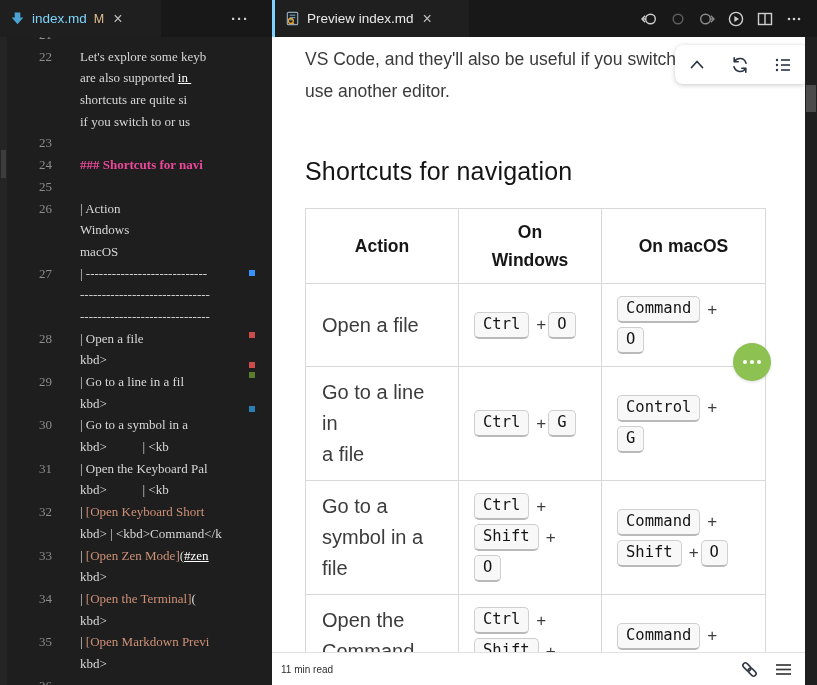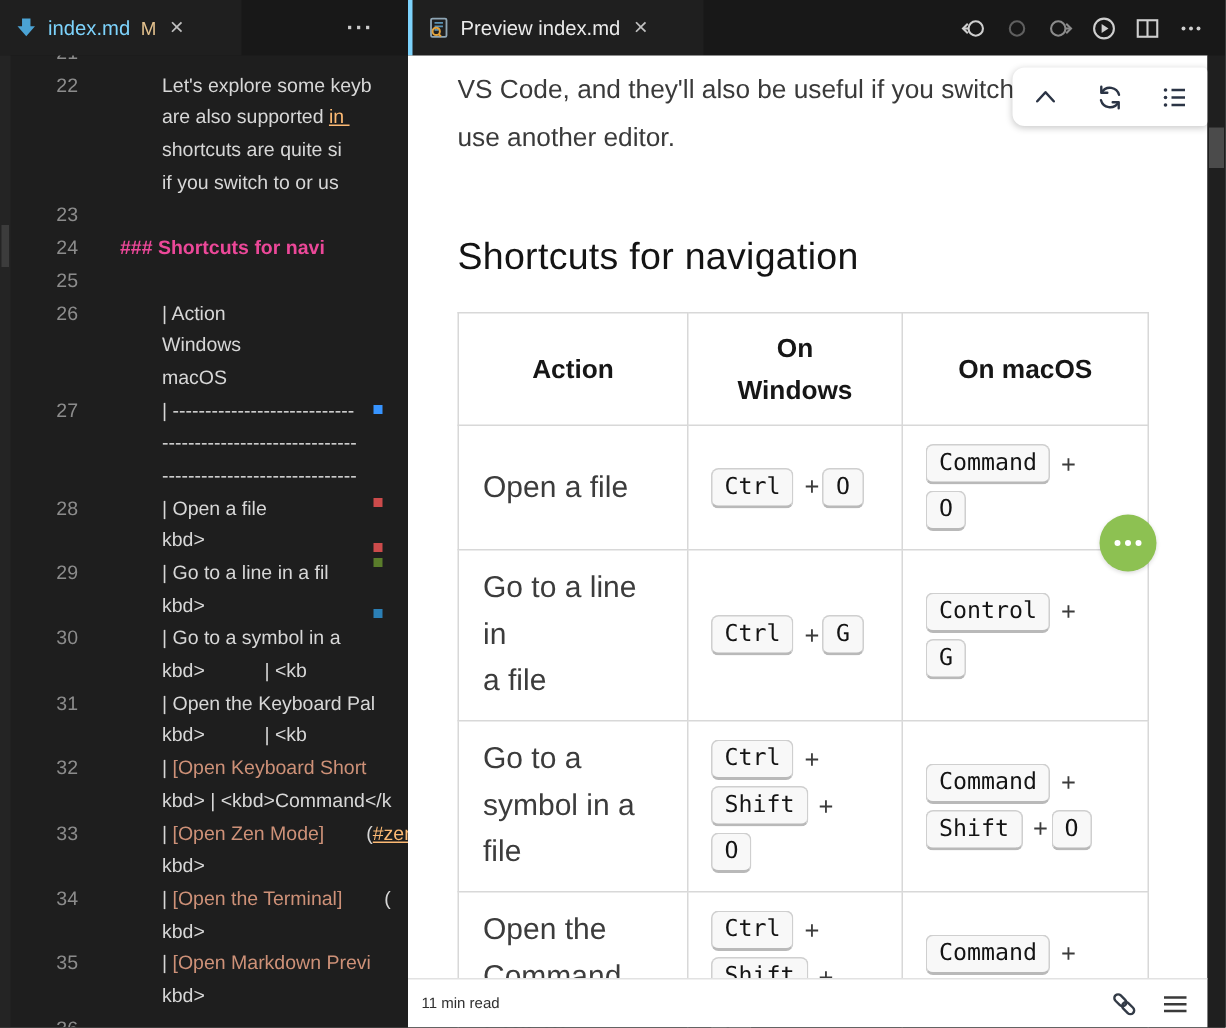--- a/index.html
+++ b/index.html
@@ -19,27 +19,27 @@
   .tab-more{position:absolute;left:218px;top:0;width:44px;height:37px;display:flex;
             align-items:center;justify-content:center;color:#cccccc;font-size:15px;
             letter-spacing:1px;font-weight:bold;}
   .tb-actions{position:absolute;right:14px;top:0;height:37px;display:flex;align-items:center;gap:11px;}
   .tb-ic{width:18px;height:18px;display:block;}
 
   
   .editor{position:absolute;left:0;top:37px;width:272px;height:648px;background:#1e1e1e;overflow:hidden;}
   .edlines{margin-top:-13px;}
   .row{display:flex;height:21.7px;line-height:21.7px;white-space:pre;
-       font-family:Liberation Sans, sans-serif;font-size:13px;}
+       font-family:Liberation Serif, serif;font-size:13px;}
   .ln{width:52px;flex:none;text-align:right;color:#8c8c8c;}
   .code{flex:1;overflow:hidden;padding-left:28px;color:#d7d7d7;}
-  .s-txt{color:#d7d7d7;margin-left:28px;}
+  .s-txt{color:#d7d7d7;}
   .s-head{color:#ec4899;font-weight:bold;}
   .s-link{color:#ce9178;}
-  .s-und{color:#fdba74;text-decoration:underline;}
+  .s-und{color:#ffffff;text-decoration:underline;}
   .deco{position:absolute;left:249px;width:6px;height:6px;}
   .lstrip{position:absolute;left:0;top:37px;width:7px;height:648px;background:#242424;}
   .lthumb{position:absolute;left:1px;width:5px;background:#3c3c3c;}
 
   
   .preview{position:absolute;left:272px;top:37px;width:533px;height:648px;background:#ffffff;overflow:hidden;}
   .pv-body{padding:6px 0 0 33px;}
   .pline{font-size:17.5px;line-height:32px;color:#3a3a3a;white-space:nowrap;overflow:hidden;}
   .pv-h3{font-size:25px;font-weight:normal;color:#141414;margin:50px 0 22px 0;letter-spacing:.2px;}
   table.shortcuts{border-collapse:collapse;table-layout:fixed;width:460px;}

